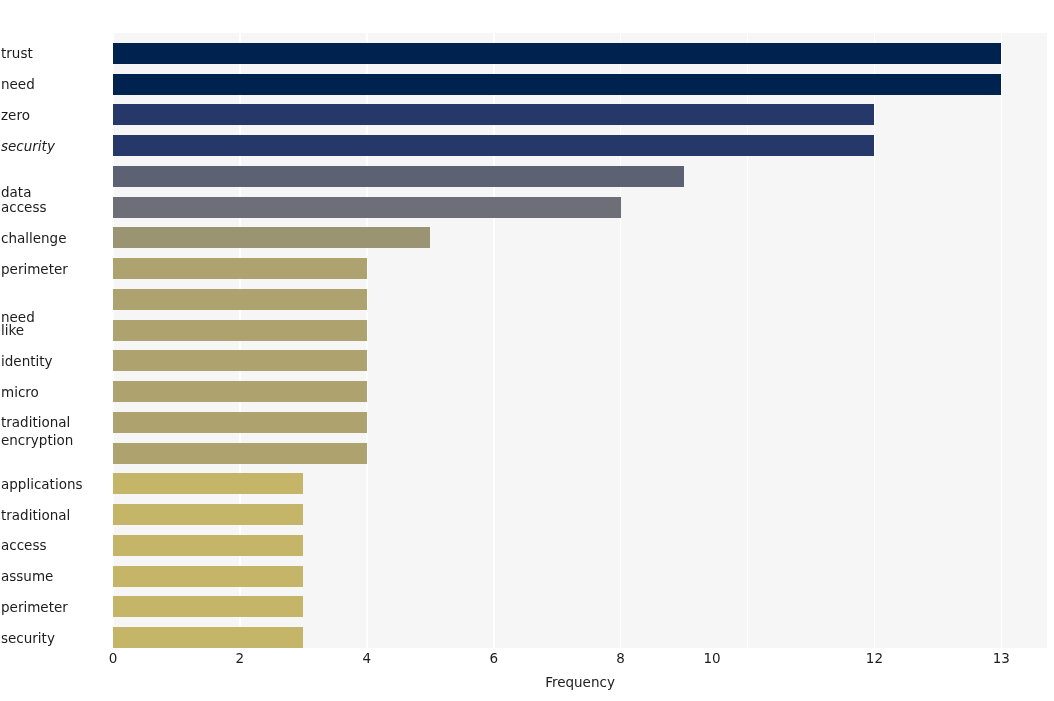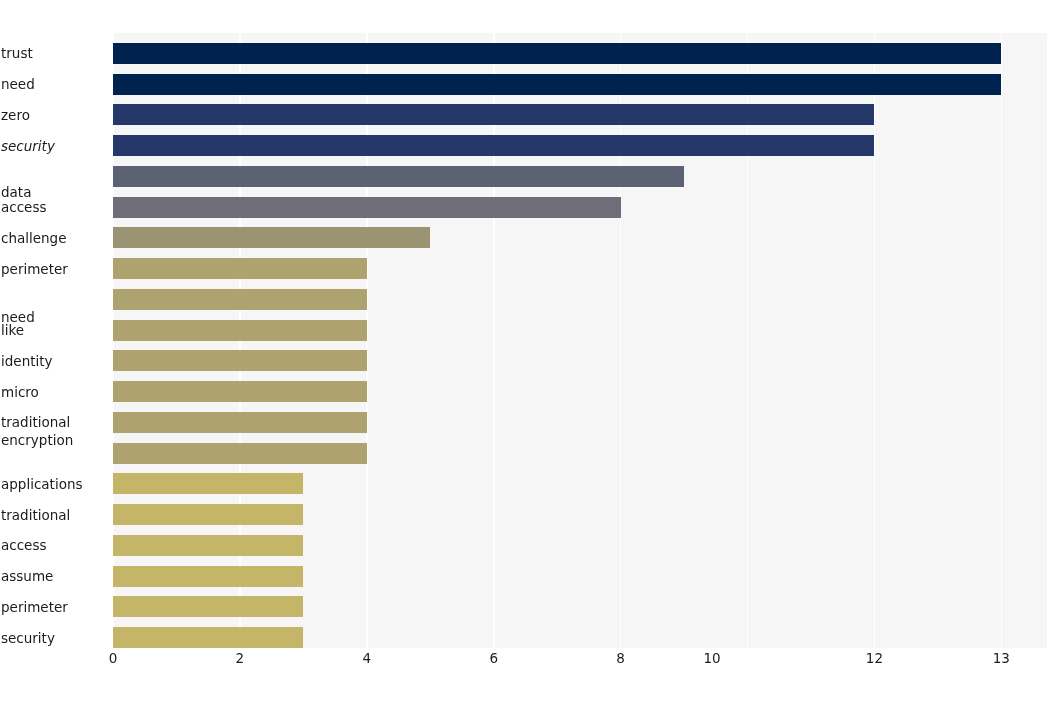--- a/index.html
+++ b/index.html
@@ -165,14 +165,15 @@
       <div class="xtick-label" style="left: 0px;">0</div>
       <div class="xtick-label" style="left: 126.902px;">2</div>
       <div class="xtick-label" style="left: 253.804px;">4</div>
       <div class="xtick-label" style="left: 380.707px;">6</div>
       <div class="xtick-label" style="left: 507.609px;">8</div>
       <div class="xtick-label" style="left: 599px;">10</div>
       <div class="xtick-label" style="left: 761.413px;">12</div>
       <div class="xtick-label" style="left: 888.315px;">13</div>
     </div>
 
+  <div id="xaxis-label">Frequency</div>
 
 </div>
 
 </body></html>

